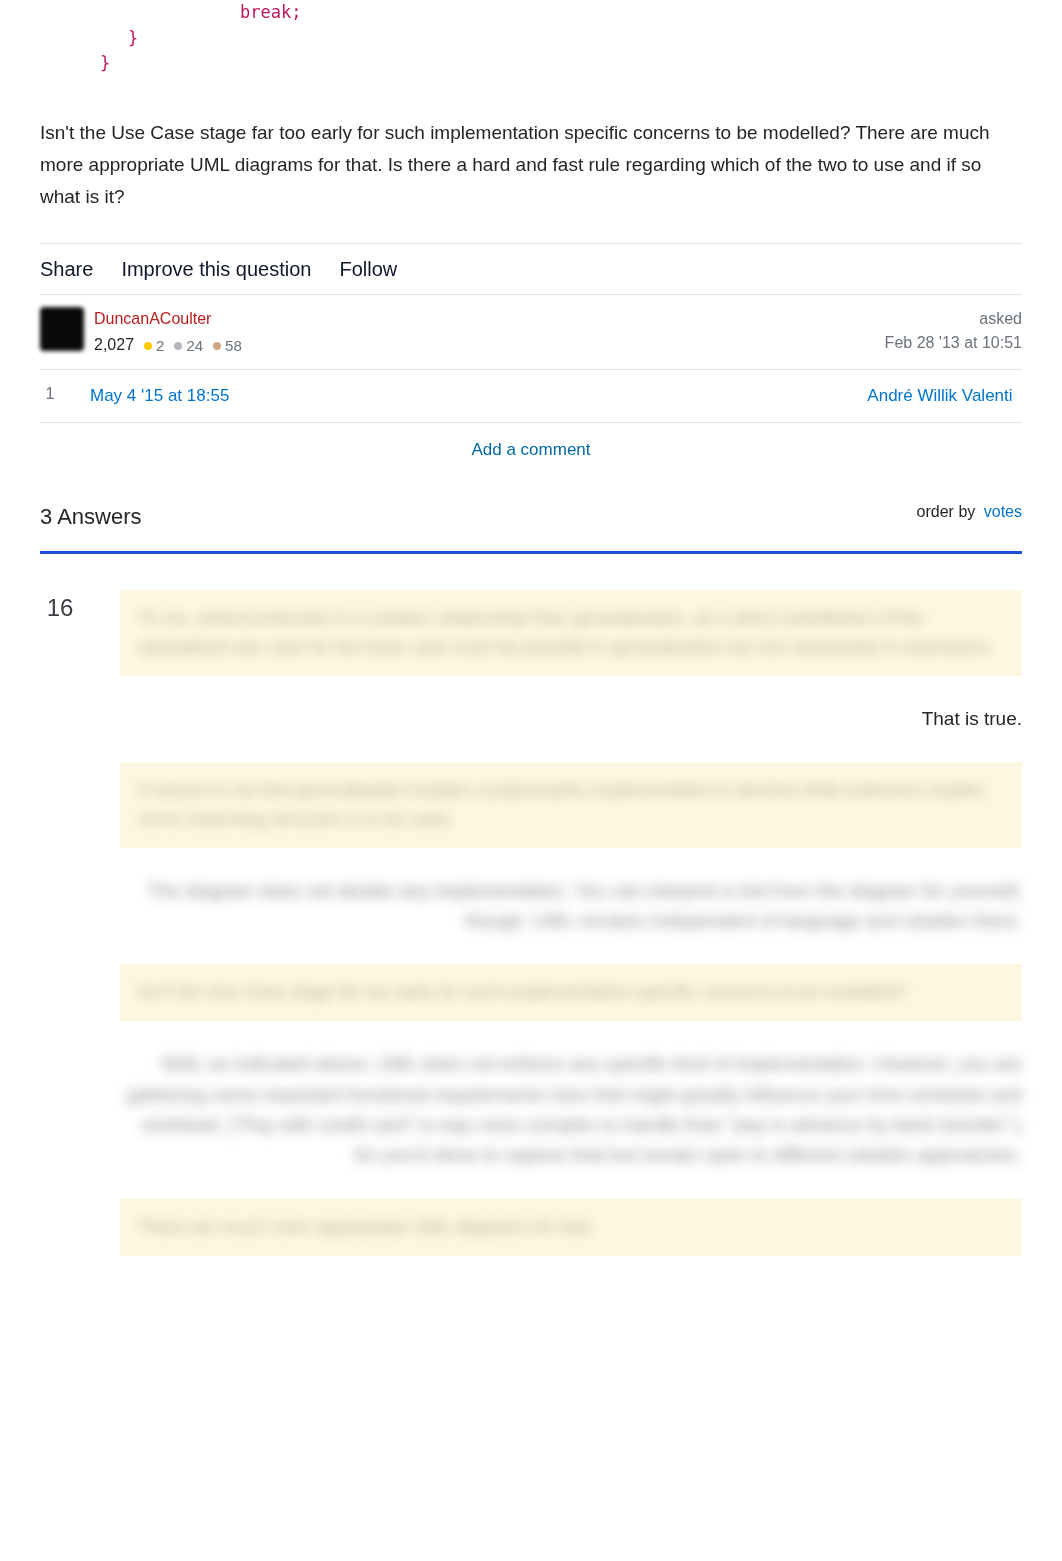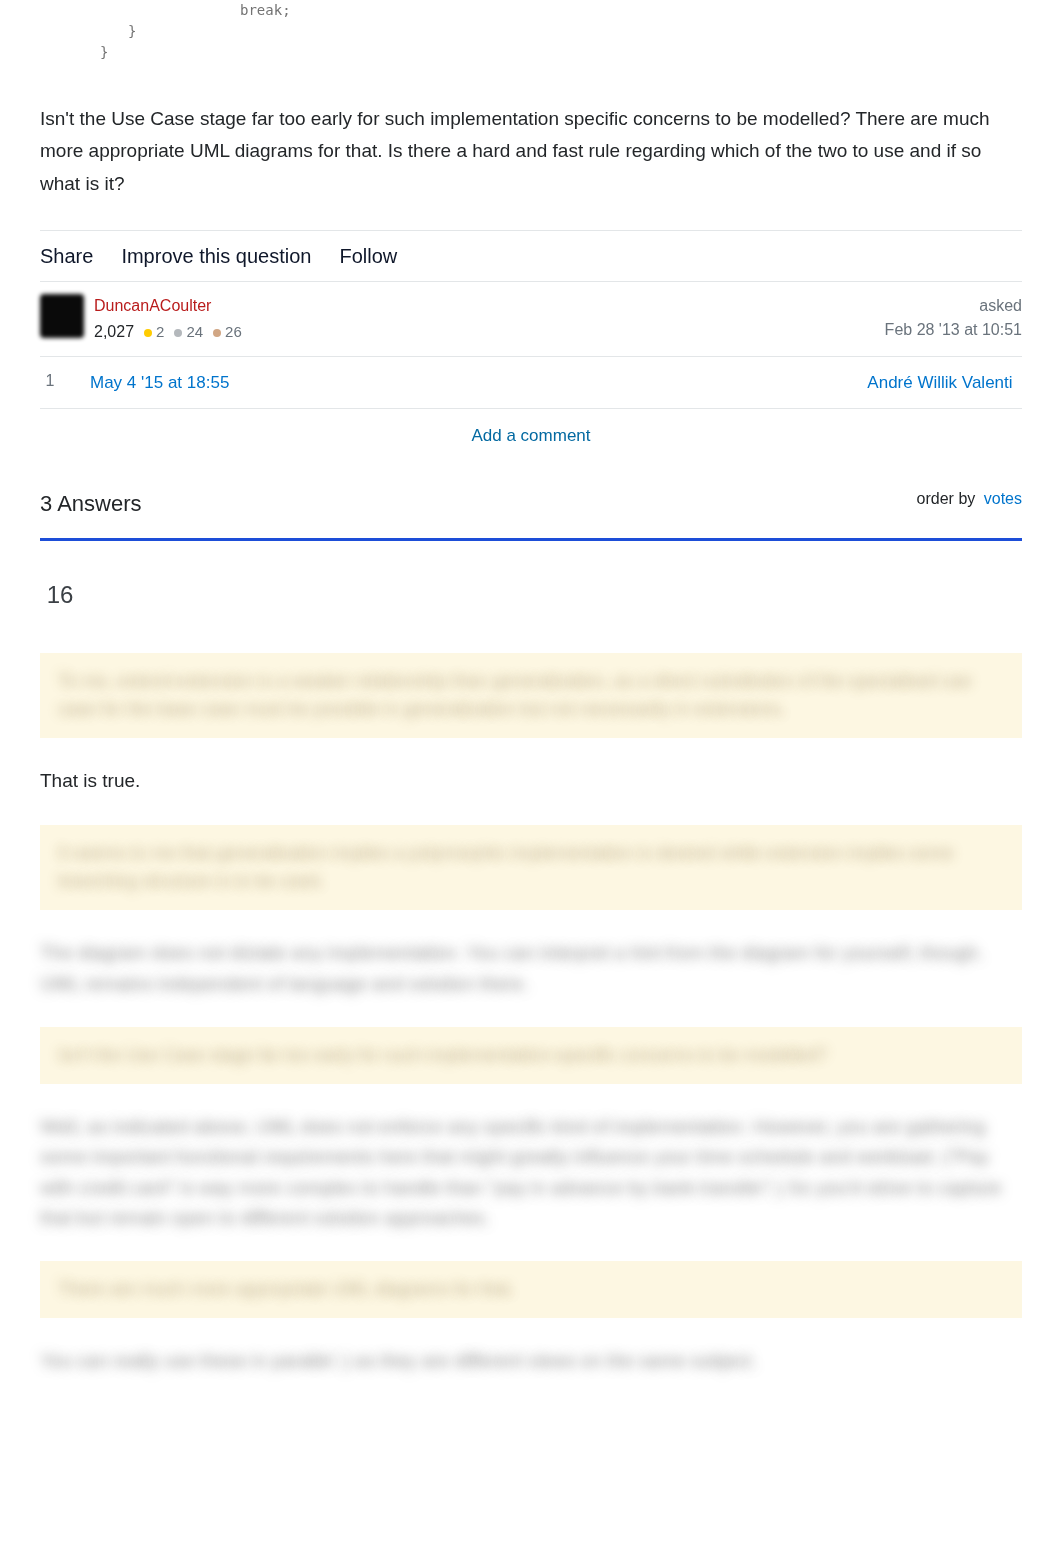--- a/index.html
+++ b/index.html
@@ -7,24 +7,24 @@
       font-family: -apple-system, BlinkMacSystemFont, "Segoe UI", Arial, sans-serif;
       background: #fff;
       color: #232629;
       font-size: 19px;
       line-height: 1.5;
       width: 1062px;
       padding: 0 40px;
     }
     pre.code {
       font-family: Consolas, Menlo, Monaco, monospace;
-      font-size: 14px;
+      font-size: 17px;
       white-space: pre;
       margin: 0 0 40px 0;
-      color: #737373;
+      color: #be185d;
     }
     .question-text {
       margin: 0 0 30px 0;
       color: #232629;
       line-height: 1.7;
     }
     .post-actions {
       border-top: 1px solid #e3e6e8;
       border-bottom: 1px solid #e3e6e8;
       padding: 10px 0;
@@ -83,39 +83,39 @@
       padding: 12px 0 18px 0;
       margin-top: 6px;
     }
     .answers-title { font-size: 22px; font-weight: 400; }
     .orderby { font-size: 16px; color: #232629; }
     .orderby .votes { color: #0074cc; margin-left: 4px; }
     .answer {
       display: flex;
       gap: 40px;
       padding-top: 36px;
-      flex-direction: column;
     }
     .vote-col { width: 40px; text-align: center; }
     .vote-count { font-size: 24px; color: #3b4045; }
     .answer-body { flex: 1; }
     blockquote {
       background: #fdf7e2;
       border: none;
       padding: 14px 18px;
       margin: 0 0 28px 0;
       color: transparent;
       text-shadow: 0 0 12px rgba(120,100,50,0.45);
       font-size: 18px;
       line-height: 1.6;
       user-select: none;
     }
     .answer-body p {
       margin: 4px 0 28px 0;
       line-height: 1.6;
+      text-align: right;
     }
     .blurred {
       color: transparent;
       text-shadow: 0 0 12px rgba(50,50,50,0.55);
       user-select: none;
     }
   </style>
 </head>
 <body>
 
@@ -141,21 +141,21 @@
         <span class="badge">
             <span class="dot gold"></span>
             <span>2</span>
           </span>
         <span class="badge">
             <span class="dot silver"></span>
             <span>24</span>
           </span>
         <span class="badge">
             <span class="dot bronze"></span>
-            <span>26</span>
+            <span>58</span>
           </span>
       </div>
     </div>
   </div>
   <div class="asked-block">
     <div>asked</div>
     <div>Feb 28 '13 at 10:51</div>
   </div>
 </div>
 
@@ -186,15 +186,14 @@
     <div class="vote-count">16</div>
   </div>
   <div class="answer-body">
     <blockquote>To me, extend-extension is a weaker relationship than generalization, as a direct substitution of the specialised use case for the base case must be possible in generalization but not necessarily in extensions.</blockquote>
     <p>That is true.</p>
     <blockquote>It seems to me that generalisation implies a polymorphic implementation is desired while extension implies some branching structure is to be used.</blockquote>
     <p class="blurred">The diagram does not dictate any implementation. You can interpret a hint from the diagram for yourself, though. UML remains independent of language and solution there.</p>
     <blockquote>Isn't the Use Case stage far too early for such implementation-specific concerns to be modelled?</blockquote>
     <p class="blurred">Well, as indicated above, UML does not enforce any specific kind of implementation. However, you are gathering some important functional requirements here that might greatly influence your time schedule and workload. ("Pay with credit card" is way more complex to handle than "pay in advance by bank transfer".) So you'd strive to capture that but remain open to different solution approaches.</p>
     <blockquote>There are much more appropriate UML diagrams for that.</blockquote>
-    <p class="blurred">You can really use these in parallel :) as they are different views on the same subject.</p>
   </div>
 </div>
 
 </body></html>

